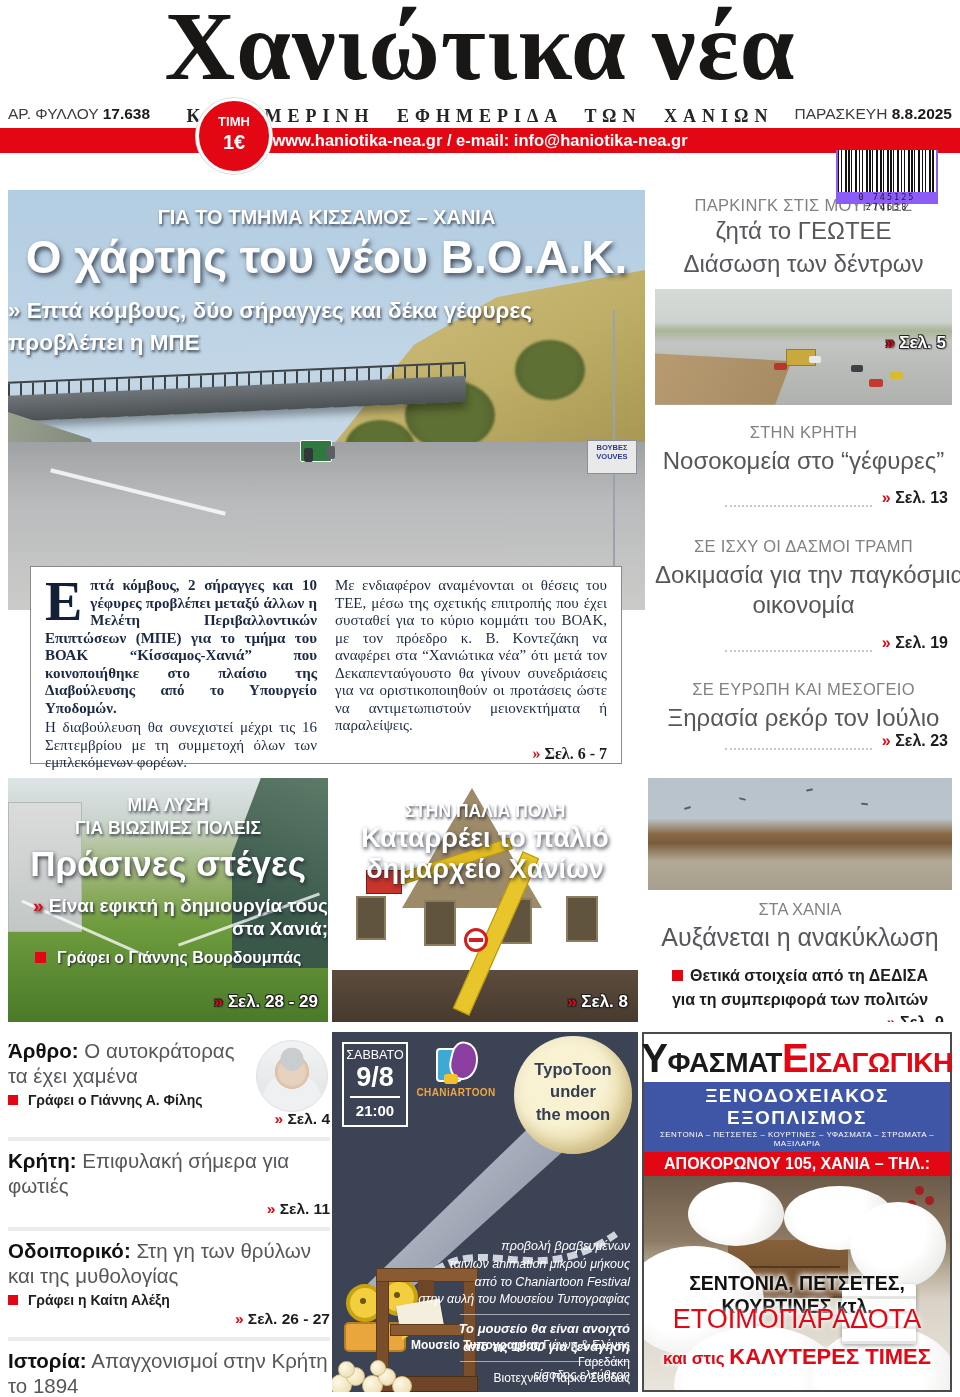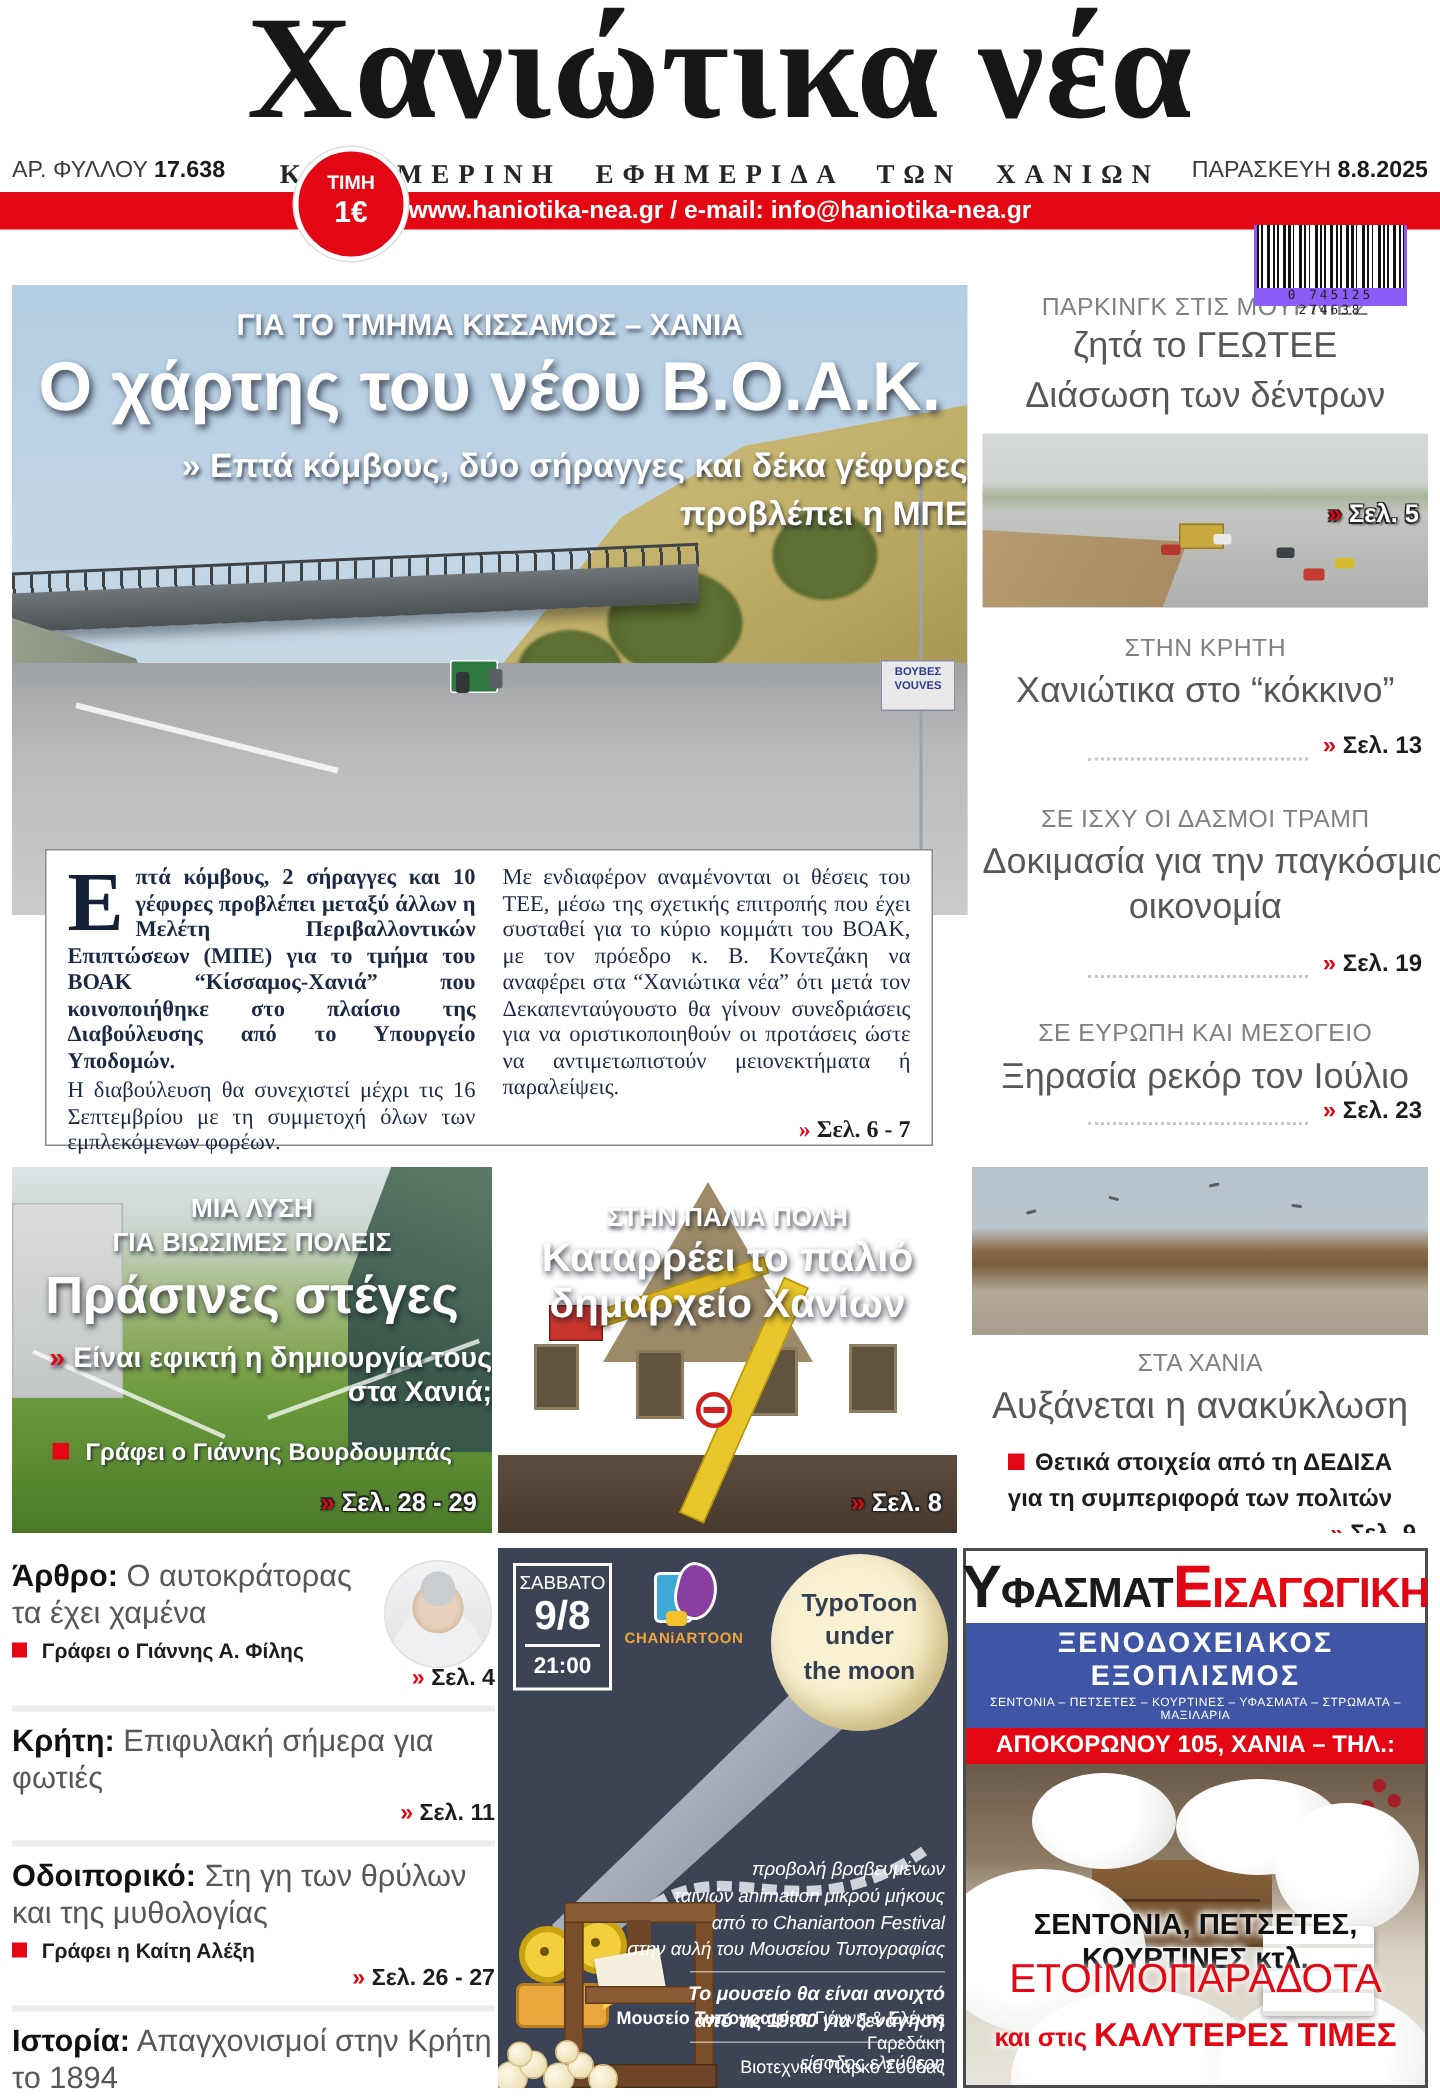--- a/index.html
+++ b/index.html
@@ -59,21 +59,21 @@
   .road-line{position:absolute;left:40px;top:300px;width:180px;height:4px;background:rgba(255,255,255,.8);transform:rotate(14deg)}
   .car{position:absolute;border-radius:2px}
   .sign-green{position:absolute;left:292px;top:250px;width:30px;height:20px;background:#2e7a3e;border:1.5px solid #fff;border-radius:2px}
   .vouves{position:absolute;right:8px;top:250px;width:48px;height:30px;background:#e9e9ea;border:1px solid #8a8fa0;
     text-align:center;font-weight:bold;color:#2b3a8c;font-size:7.5px;line-height:1.25;padding-top:2px;z-index:3}
   .vouves-pole{position:absolute;right:30px;top:120px;width:2px;height:300px;background:#9aa3ad}
   .lead-kick{position:absolute;top:16px;left:0;width:100%;text-align:center;z-index:4;
     color:#fff;font-weight:bold;font-size:20px;text-shadow:1px 2px 3px rgba(20,25,40,.75)}
   .lead-hl{position:absolute;top:40px;left:0;width:100%;text-align:center;z-index:4;
     color:#fff;font-weight:bold;font-size:46px;text-shadow:2px 3px 5px rgba(20,25,40,.75)}
-  .lead-deck{position:absolute;left:0;width:100%;text-align:right;z-index:4;
+  .lead-deck{position:absolute;left:0;width:100%;text-align:left;z-index:4;
     color:#fff;font-weight:bold;font-size:22.5px;text-shadow:1px 2px 3px rgba(20,25,40,.8)}
   .lead-box{position:absolute;left:22px;top:376px;width:592px;height:198px;background:#fff;border:1px solid #8a8a8a;
     z-index:6;box-sizing:border-box;padding:10px 14px;display:flex;gap:18px;
     font-family:"Liberation Serif",serif;font-size:15px;line-height:17.5px;color:#1b2944;text-align:justify}
   .lead-col{flex:1 1 50%}
   .dropcap{float:left;font-weight:bold;font-size:56px;line-height:46px;padding:2px 8px 0 0;color:#141f38}
   .lead-p1{font-weight:bold}
   .lead-p2{margin-top:2px}
   .pref{font-weight:bold;font-size:16px;color:#1d1d1b;white-space:nowrap}
   .pref .chev{color:#e30613}
@@ -94,21 +94,21 @@
   .dots{flex:1;border-bottom:2px dotted #c6c6c6;height:12px}
 
   
   .feature{position:absolute;top:778px;height:244px;overflow:hidden}
   .f-kick{position:relative;text-align:center;color:#fff;font-weight:bold;font-size:17.5px;line-height:1.3;
     text-shadow:1px 2px 3px rgba(20,25,40,.8);z-index:4}
   .f-hl{position:relative;text-align:center;color:#fff;font-weight:bold;text-shadow:1px 2px 4px rgba(20,25,40,.85);z-index:4}
   .f-deck{position:relative;text-align:right;color:#fff;font-weight:bold;font-size:19px;line-height:1.25;
     text-shadow:1px 2px 3px rgba(20,25,40,.85);z-index:4}
   .f-byline{position:relative;text-align:center;color:#fff;font-weight:bold;font-size:16px;
-    text-shadow:1px 1px 2px rgba(20,25,40,.9);z-index:4;margin-top:19px}
+    text-shadow:1px 1px 2px rgba(20,25,40,.9);z-index:4;margin-top:8px}
   .sq{display:inline-block;width:11px;height:11px;background:#e30613;margin-right:7px}
   .p1{left:8px;width:320px;background:linear-gradient(180deg,#dde4e6 0%,#ccd6d0 16%,#9fb678 38%,#6f9c3e 60%,#4a7a29 100%)}
   .p1 .bldg-l{position:absolute;left:0;top:24px;width:74px;height:130px;background:linear-gradient(#dadddb,#c2c6c4);
     box-shadow:inset 0 0 0 1px #b5b9b7}
   .p1 .glass-r{position:absolute;right:0;top:0;width:96px;height:190px;background:linear-gradient(200deg,#5d7a68,#39584a 70%);
     clip-path:polygon(30% 0,100% 0,100% 100%,0 100%,0 40%)}
   .p1 .railing{position:absolute;background:rgba(255,255,255,.75);height:3px}
   .p2{left:332px;width:306px;background:linear-gradient(180deg,#c7c6c2 0%,#bdb097 26%,#b2a184 55%,#a694722 100%,#a69472 100%)}
   .p2 .gable{position:absolute;left:70px;top:10px;width:140px;height:120px;background:#9d8a68;clip-path:polygon(50% 0,100% 100%,0 100%)}
   .p2 .win{position:absolute;background:#60543f;border:2px solid #8d7c5e}
@@ -288,21 +288,21 @@
     <div class="car" style="left:66%;top:66%;width:12px;height:7px;background:#3e4247"></div>
     <div class="car" style="left:79%;top:72%;width:13px;height:7px;background:#d8bb2e"></div>
     <div class="car" style="left:72%;top:78%;width:14px;height:8px;background:#c23a30"></div>
     <div class="photo-badge" style="right:6px;top:38%">
       <span class="chev">»</span>
       <span>Σελ. 5</span>
     </div>
   </div>
 
   <div class="kick" style="margin-top:18px">ΣΤΗΝ ΚΡΗΤΗ</div>
-  <div class="hl">Χανιώτικα στο “κόκκινο”</div>
+  <div class="hl">Νοσοκομεία στο “γέφυρες”</div>
 
   <div class="dotrow">
     <div class="dots"></div>
     <div class="pref">
       <span class="chev">»</span>
       <span>Σελ. 13</span>
     </div>
   </div>
 
   <div class="kick" style="margin-top:30px">ΣΕ ΙΣΧΥ ΟΙ ΔΑΣΜΟΙ ΤΡΑΜΠ</div>

